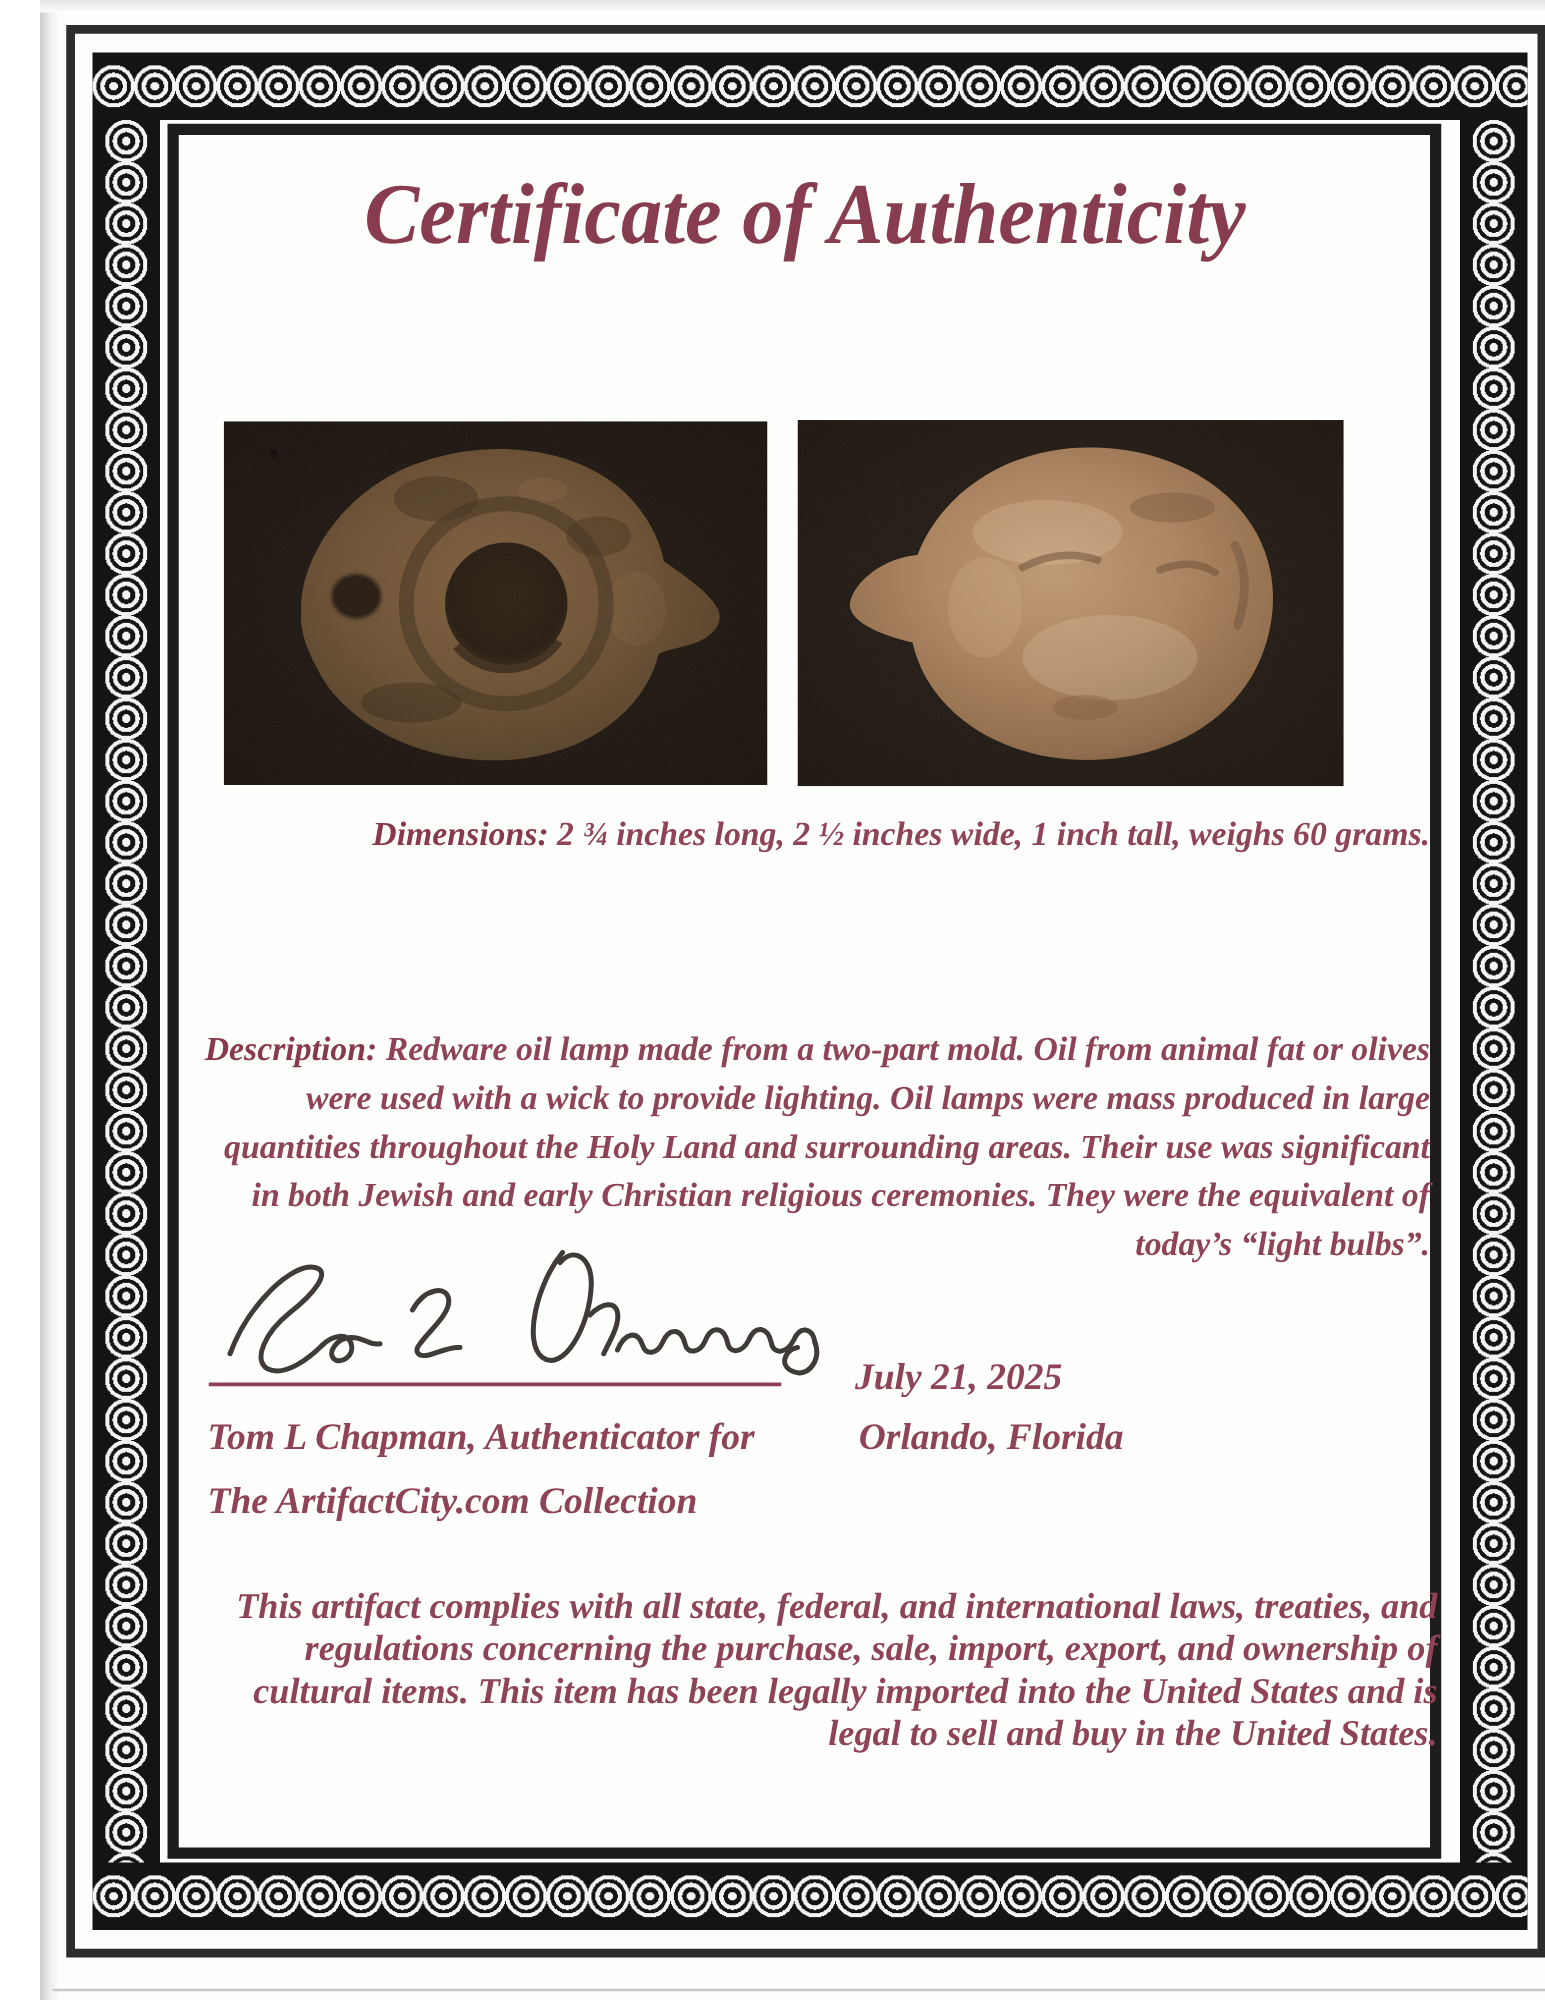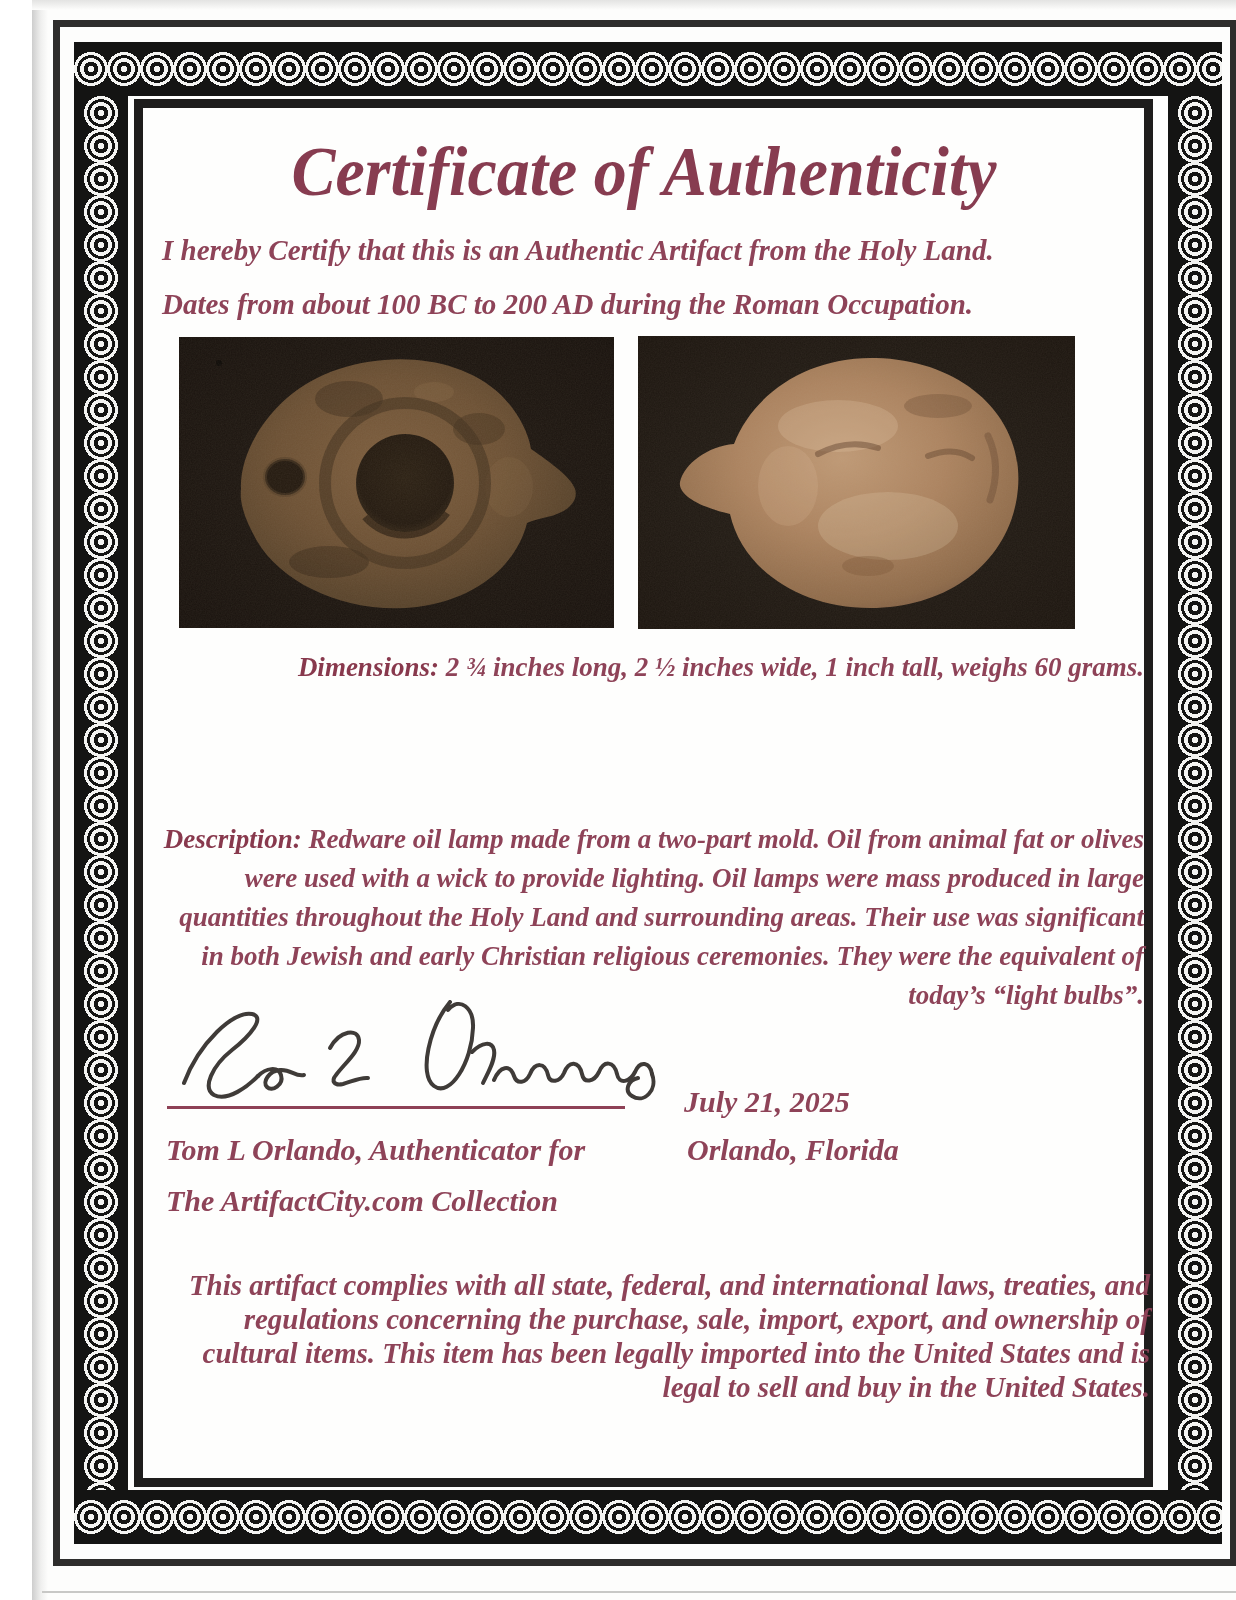--- a/index.html
+++ b/index.html
@@ -79,22 +79,20 @@
     <div class="orn orn-right"></div>
     <div class="band-inner"></div>
   </div>
 
   <div class="frame-inner"></div>
 
   <div class="content">
 
     <h1 class="title">Certificate of Authenticity</h1>
 
-    <p class="intro intro1">I hereby Certify that this is an Authentic Artifact from the Holy Land.</p>
-    <p class="intro intro2">Dates from about 100 BC to 200 AD during the Roman Occupation.</p>
 
     <figure class="photo photo-left" title="Roman redware oil lamp, top view with filling hole and nozzle">
       <svg viewBox="0 0 435 291">
         <defs>
           <radialGradient id="lampL" cx="45%" cy="42%" r="68%">
             <stop offset="0%" stop-color="#7d5e3e"></stop>
             <stop offset="50%" stop-color="#6d5134"></stop>
             <stop offset="85%" stop-color="#57422a"></stop>
             <stop offset="100%" stop-color="#463521"></stop>
           </radialGradient>
@@ -173,21 +171,21 @@
       <path d="M296,14 C276,38 264,86 280,98 C296,110 318,74 319,40 C320,20 306,8 294,22"></path>
       <path d="M318,64 C328,54 338,53 340,62 C342,72 333,86 329,95"></path>
       <path d="M340,92 C346,78 356,76 360,88 C363,97 372,95 376,86 C381,74 391,74 394,87 C396,96 406,94 410,85
                C415,72 425,73 428,86 C430,96 440,94 445,84 C450,72 460,73 463,86 C465,97 476,94 481,84
                C486,72 496,74 498,86"></path>
       <path d="M498,86 C504,102 490,116 478,108 C470,103 474,92 484,90"></path>
     </svg>
     <div class="sig-line"></div>
 
     <p class="meta date">July 21, 2025</p>
-    <p class="meta signer">Tom L Orlando, Authenticator for</p>
+    <p class="meta signer">Tom L Chapman, Authenticator for</p>
     <p class="meta location">Orlando, Florida</p>
     <p class="meta collection">The ArtifactCity.com Collection</p>
 
     <p class="para legal">This artifact complies with all state, federal, and international laws, treaties, and regulations concerning the purchase, sale, import, export, and ownership of cultural items. This item has been legally imported into the United States and is legal to sell and buy in the United States.</p>
 
   </div>
 
   <div class="scan-bottom-line"></div>
 </div>
 

